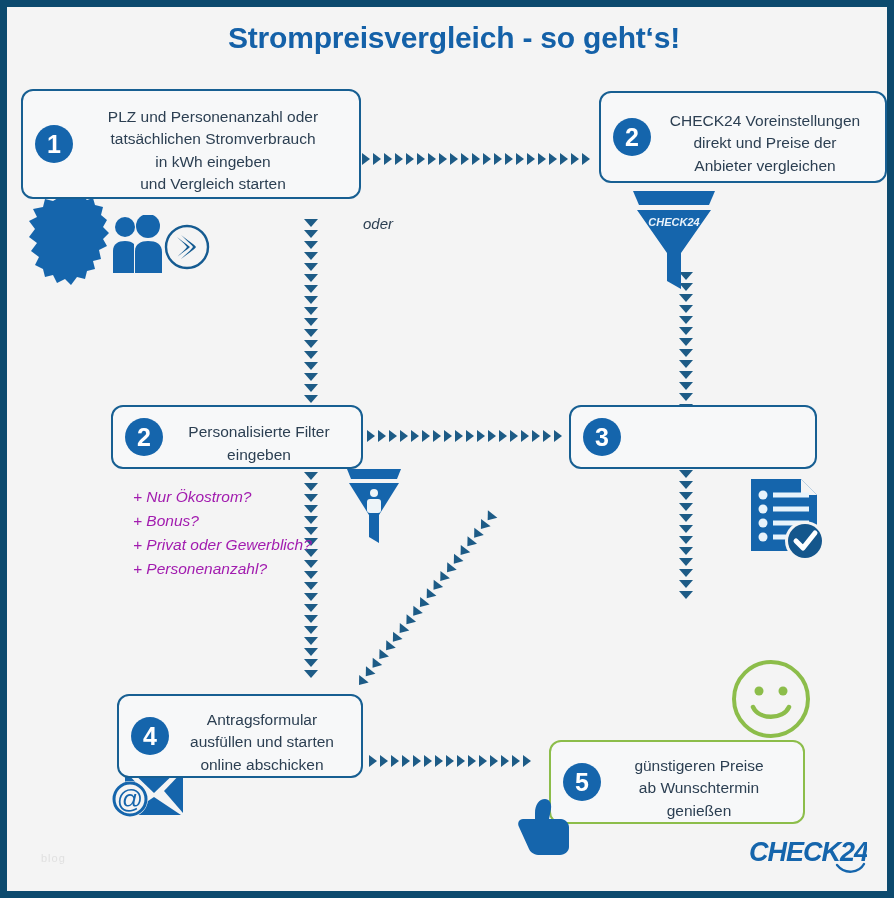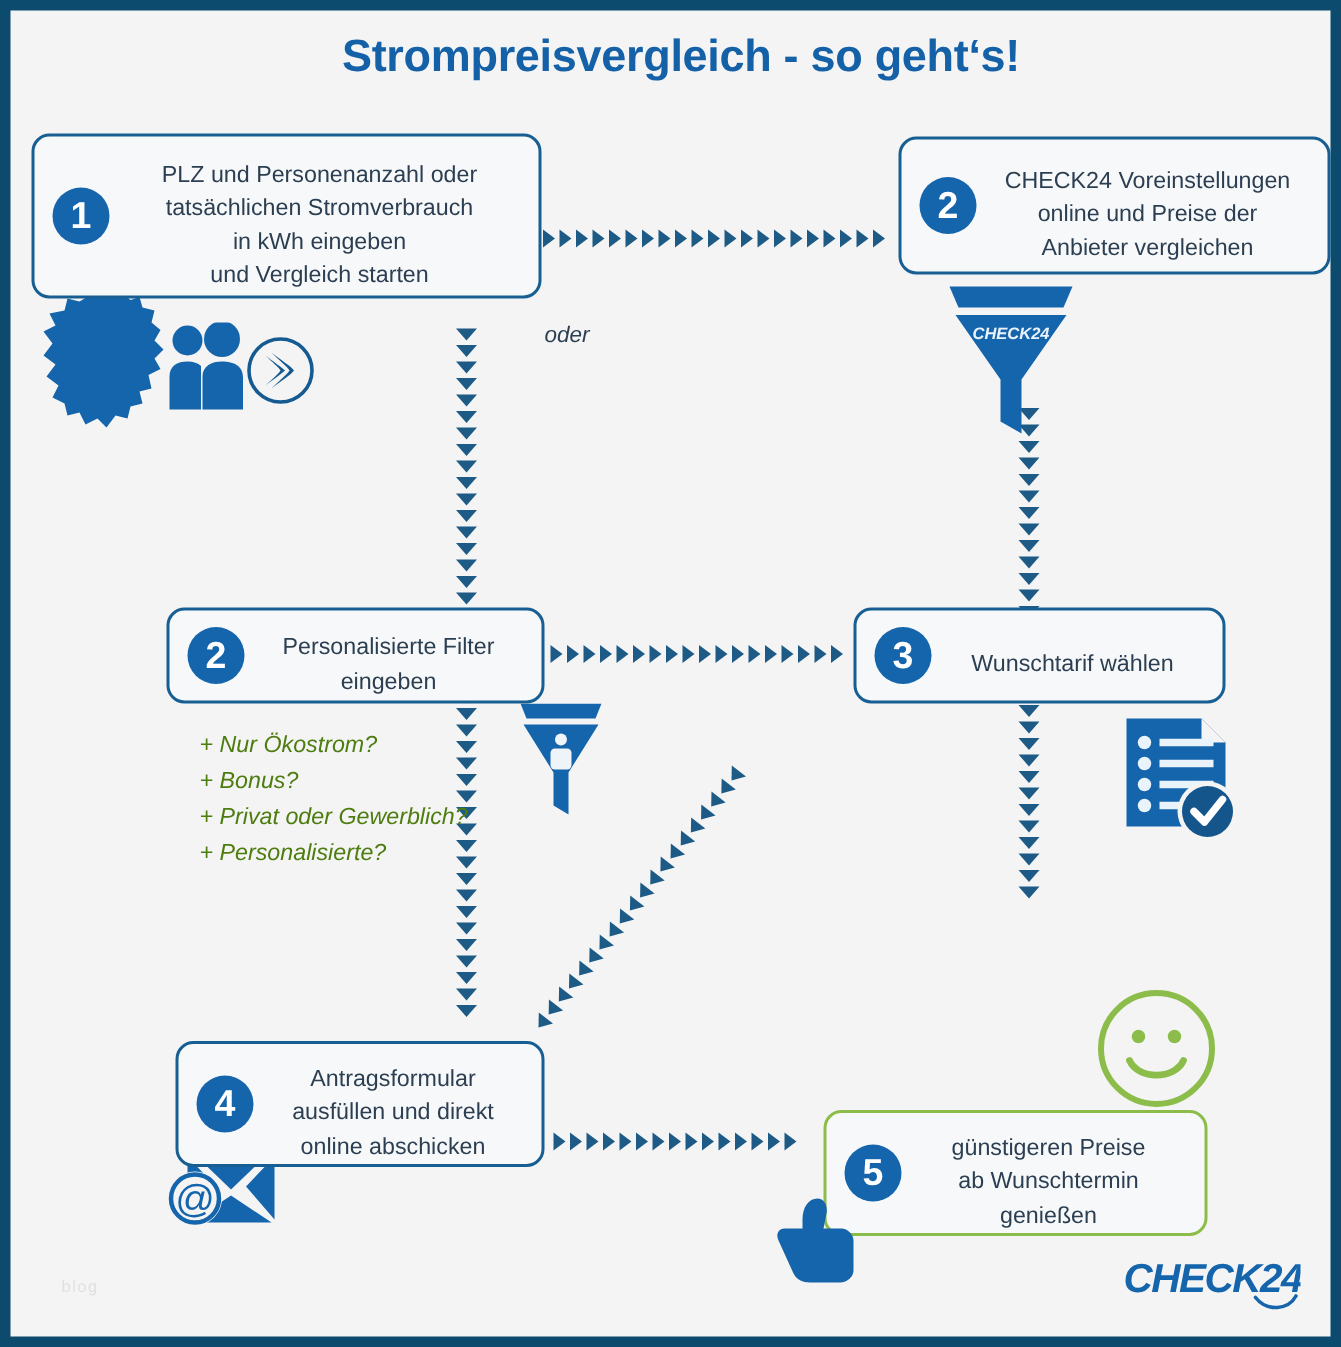--- a/index.html
+++ b/index.html
@@ -87,21 +87,21 @@
   .oder{
     position:absolute;
     font-style:italic;
     font-size:15px;
     color:#2c3f52;
   }
 
   
   .filterlist{
     position:absolute;
-    color:#4d7c0f;
+    color:#a21caf;
     font-style:italic;
     font-size:15.5px;
     line-height:1.55;
     z-index:5;
   }
   .filterlist div{white-space:nowrap;}
 
   
   .icon{position:absolute;z-index:5;}
   .blue{fill:#1565ac;}
@@ -147,21 +147,21 @@
 
   <svg class="icon" style="left:156px;top:216px;" width="48" height="48" viewBox="0 0 48 48">
     <circle cx="24" cy="24" r="21" fill="none" stroke="#155b91" stroke-width="2.4"></circle>
     <path class="bluedk" d="M18 12 C24 18 28 21 30 24 C28 27 24 30 18 36 C24 31 31 27 33 24 C31 21 24 17 18 12 Z"></path>
     <path class="bluedk" d="M14 14 C19 19 22 21 24 24 C22 27 19 29 14 34 C19 30 25 26 27 24 C25 22 19 18 14 14 Z"></path>
   </svg>
 
   <div class="box" style="left:592px;top:84px;width:288px;height:92px;">
     <div class="badge">2</div>
     <div class="boxtext">CHECK24 Voreinstellungen
-online und Preise der
+direkt und Preise der
 Anbieter vergleichen</div>
   </div>
 
   <div class="arrowrow" style="left:355px;top:146px;width:232px;">
     <span></span>
       <span></span>
       <span></span>
       <span></span>
       <span></span>
       <span></span>
@@ -269,21 +269,20 @@
   </div>
 
   <div class="box" style="left:104px;top:398px;width:252px;height:64px;">
     <div class="badge">2</div>
     <div class="boxtext">Personalisierte Filter
 eingeben</div>
   </div>
 
   <div class="box" style="left:562px;top:398px;width:248px;height:64px;">
     <div class="badge">3</div>
-    <div class="boxtext">Wunschtarif wählen</div>
   </div>
 
   <div class="arrowrow" style="left:360px;top:423px;width:198px;">
     <span></span>
       <span></span>
       <span></span>
       <span></span>
       <span></span>
       <span></span>
     <span></span>
@@ -304,21 +303,21 @@
     <path class="blue" d="M4 0 L58 0 L54 10 L8 10 Z"></path>
     <path class="blue" d="M6 14 L56 14 L36 46 L36 74 L26 68 L26 46 Z"></path>
     <circle cx="31" cy="24" r="4" fill="#eef4f8"></circle>
     <rect x="24" y="30" width="14" height="14" rx="3" fill="#eef4f8"></rect>
   </svg>
 
   <div class="filterlist" style="left:126px;top:478px;">
     <div>+ Nur Ökostrom?</div>
     <div>+ Bonus?</div>
     <div>+ Privat oder Gewerblich?</div>
-    <div>+ Personalisierte?</div>
+    <div>+ Personenanzahl?</div>
   </div>
 
   <svg class="icon" style="left:742px;top:470px;" width="78" height="86" viewBox="0 0 78 86">
     <path class="blue" d="M2 2 L52 2 L68 18 L68 74 L2 74 Z"></path>
     <path d="M52 2 L68 18 L52 18 Z" fill="#f4f4f4"></path>
     <circle cx="14" cy="18" r="4.5" fill="#e8f3fb"></circle>
     <rect x="24" y="15.5" width="36" height="5" fill="#e8f3fb"></rect>
     <circle cx="14" cy="32" r="4.5" fill="#e8f3fb"></circle>
     <rect x="24" y="29.5" width="36" height="5" fill="#e8f3fb"></rect>
     <circle cx="14" cy="46" r="4.5" fill="#e8f3fb"></circle>
@@ -349,21 +348,21 @@
       <span></span>
       <span></span>
       <span></span>
     <span></span>
       <span></span>
   </div>
 
   <div class="box" style="left:110px;top:687px;width:246px;height:84px;">
     <div class="badge">4</div>
     <div class="boxtext">Antragsformular
-ausfüllen und direkt
+ausfüllen und starten
 online abschicken</div>
   </div>
 
   <svg class="icon" style="left:104px;top:756px;" width="74" height="56" viewBox="0 0 74 56">
     <path class="blue" d="M16 4 L70 4 L43 30 Z"></path>
     <path class="blue" d="M14 8 L14 50 L33 28 Z"></path>
     <path class="blue" d="M72 8 L72 50 L53 28 Z"></path>
     <path class="blue" d="M16 52 L70 52 L43 34 Z"></path>
     <circle cx="19" cy="36" r="18" fill="#f4f4f4"></circle>
     <circle cx="19" cy="36" r="16" fill="none" stroke="#1565ac" stroke-width="3"></circle>

